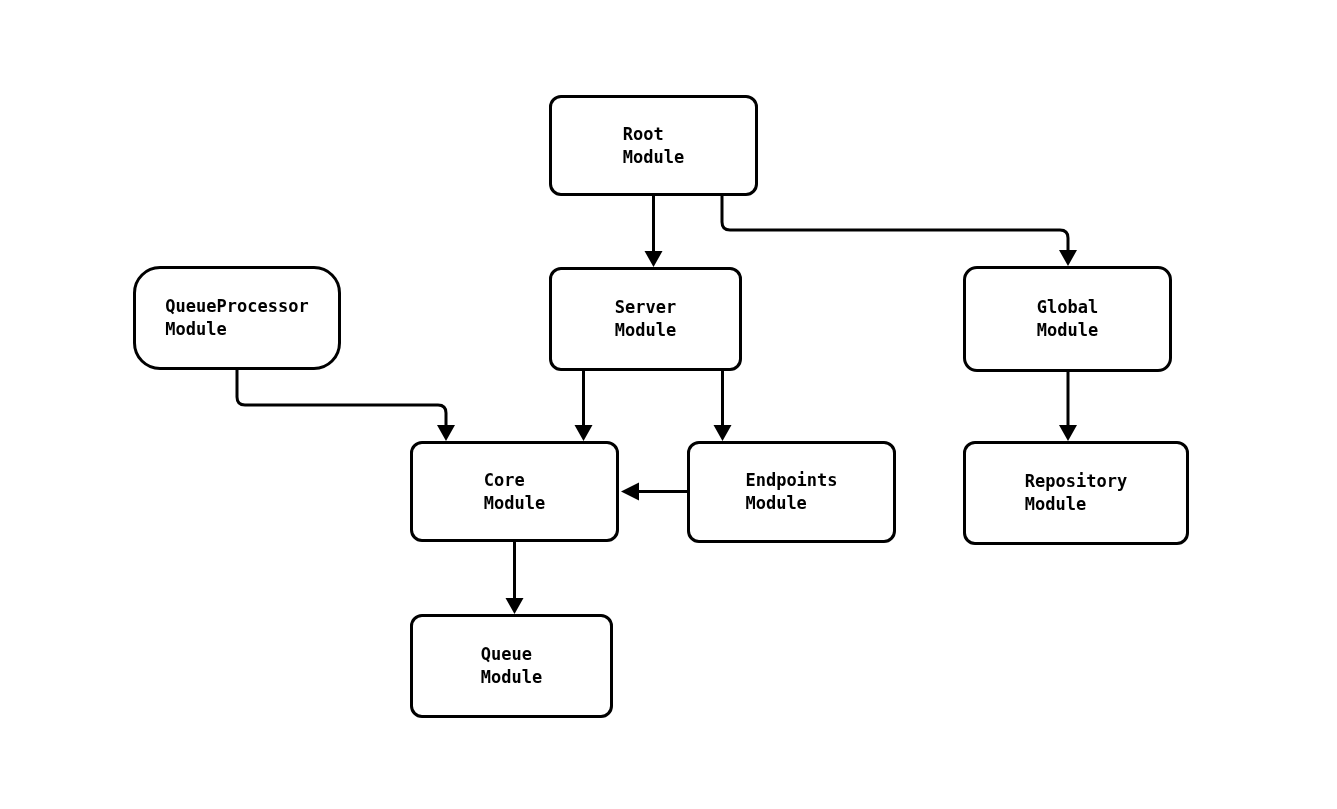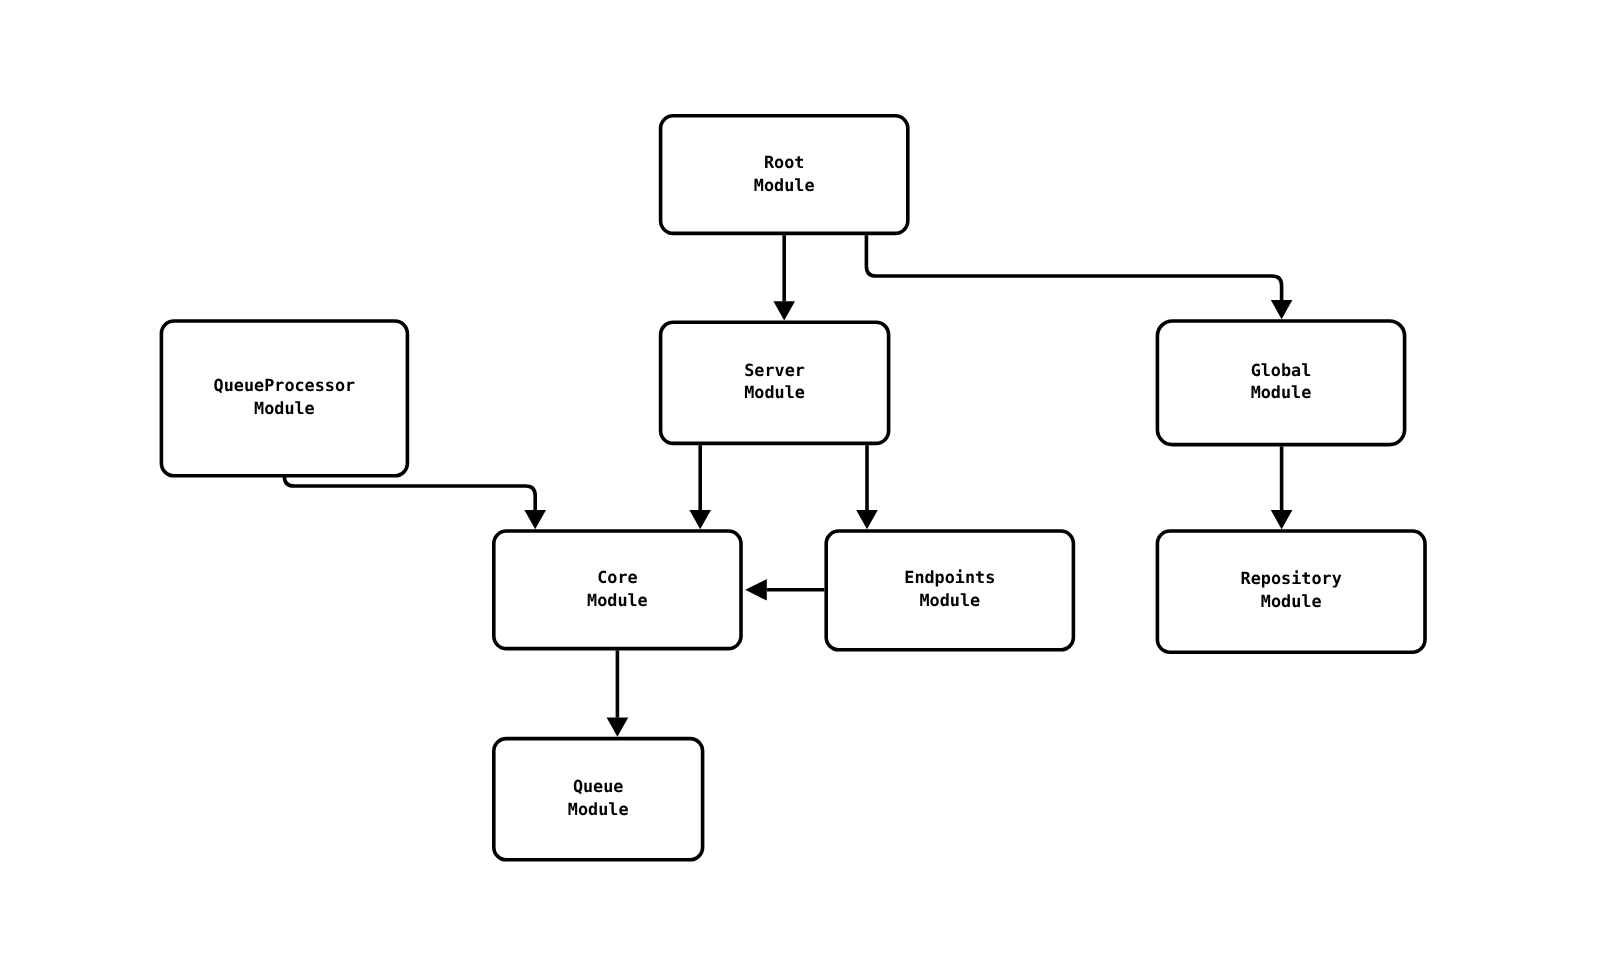--- a/index.html
+++ b/index.html
@@ -32,25 +32,25 @@
     background: #ffffff;
     border: 3px solid #000000;
     border-radius: 12px;
     display: flex;
     align-items: center;
     justify-content: center;
     z-index: 2;
   }
   .node-label {
     font-family: "DejaVu Sans Mono", monospace;
-    font-size: 14px;
+    font-size: 17px;
     font-weight: 700;
     line-height: 1.35;
     color: #000000;
-    text-align: center;
+    text-align: left;
     white-space: pre-line;
     letter-spacing: 0px;
   }
   svg.edges path,
   svg.edges line {
     fill: none;
     stroke: #000000;
     stroke-width: 3;
     stroke-linecap: butt;
     stroke-linejoin: round;
@@ -107,21 +107,21 @@
       <polygon class="arrowhead" points="505.5,598 523.5,598 514.5,614"></polygon>
     </g>
 
   </svg>
 
   <div class="node" style="left:549px; top:95px; width:209px; height:101px;">
     <span class="node-label">Root
 Module</span>
   </div>
 
-  <div class="node" style="left:133px; top:266px; width:208px; height:132px;">
+  <div class="node" style="left:133px; top:266px; width:208px; height:104px;border-radius:27px;">
     <span class="node-label">QueueProcessor
 Module</span>
   </div>
 
   <div class="node" style="left:549px; top:267px; width:193px; height:104px;">
     <span class="node-label">Server
 Module</span>
   </div>
 
   <div class="node" style="left:963px; top:266px; width:209px; height:106px;border-radius:14px;">
@@ -137,18 +137,18 @@
   <div class="node" style="left:687px; top:441px; width:209px; height:102px;">
     <span class="node-label">Endpoints
 Module</span>
   </div>
 
   <div class="node" style="left:963px; top:441px; width:226px; height:104px;">
     <span class="node-label">Repository
 Module</span>
   </div>
 
-  <div class="node" style="left:410px; top:614px; width:177px; height:104px;">
+  <div class="node" style="left:410px; top:614px; width:203px; height:104px;">
     <span class="node-label">Queue
 Module</span>
   </div>
 
 </div>
 
 </body></html>

